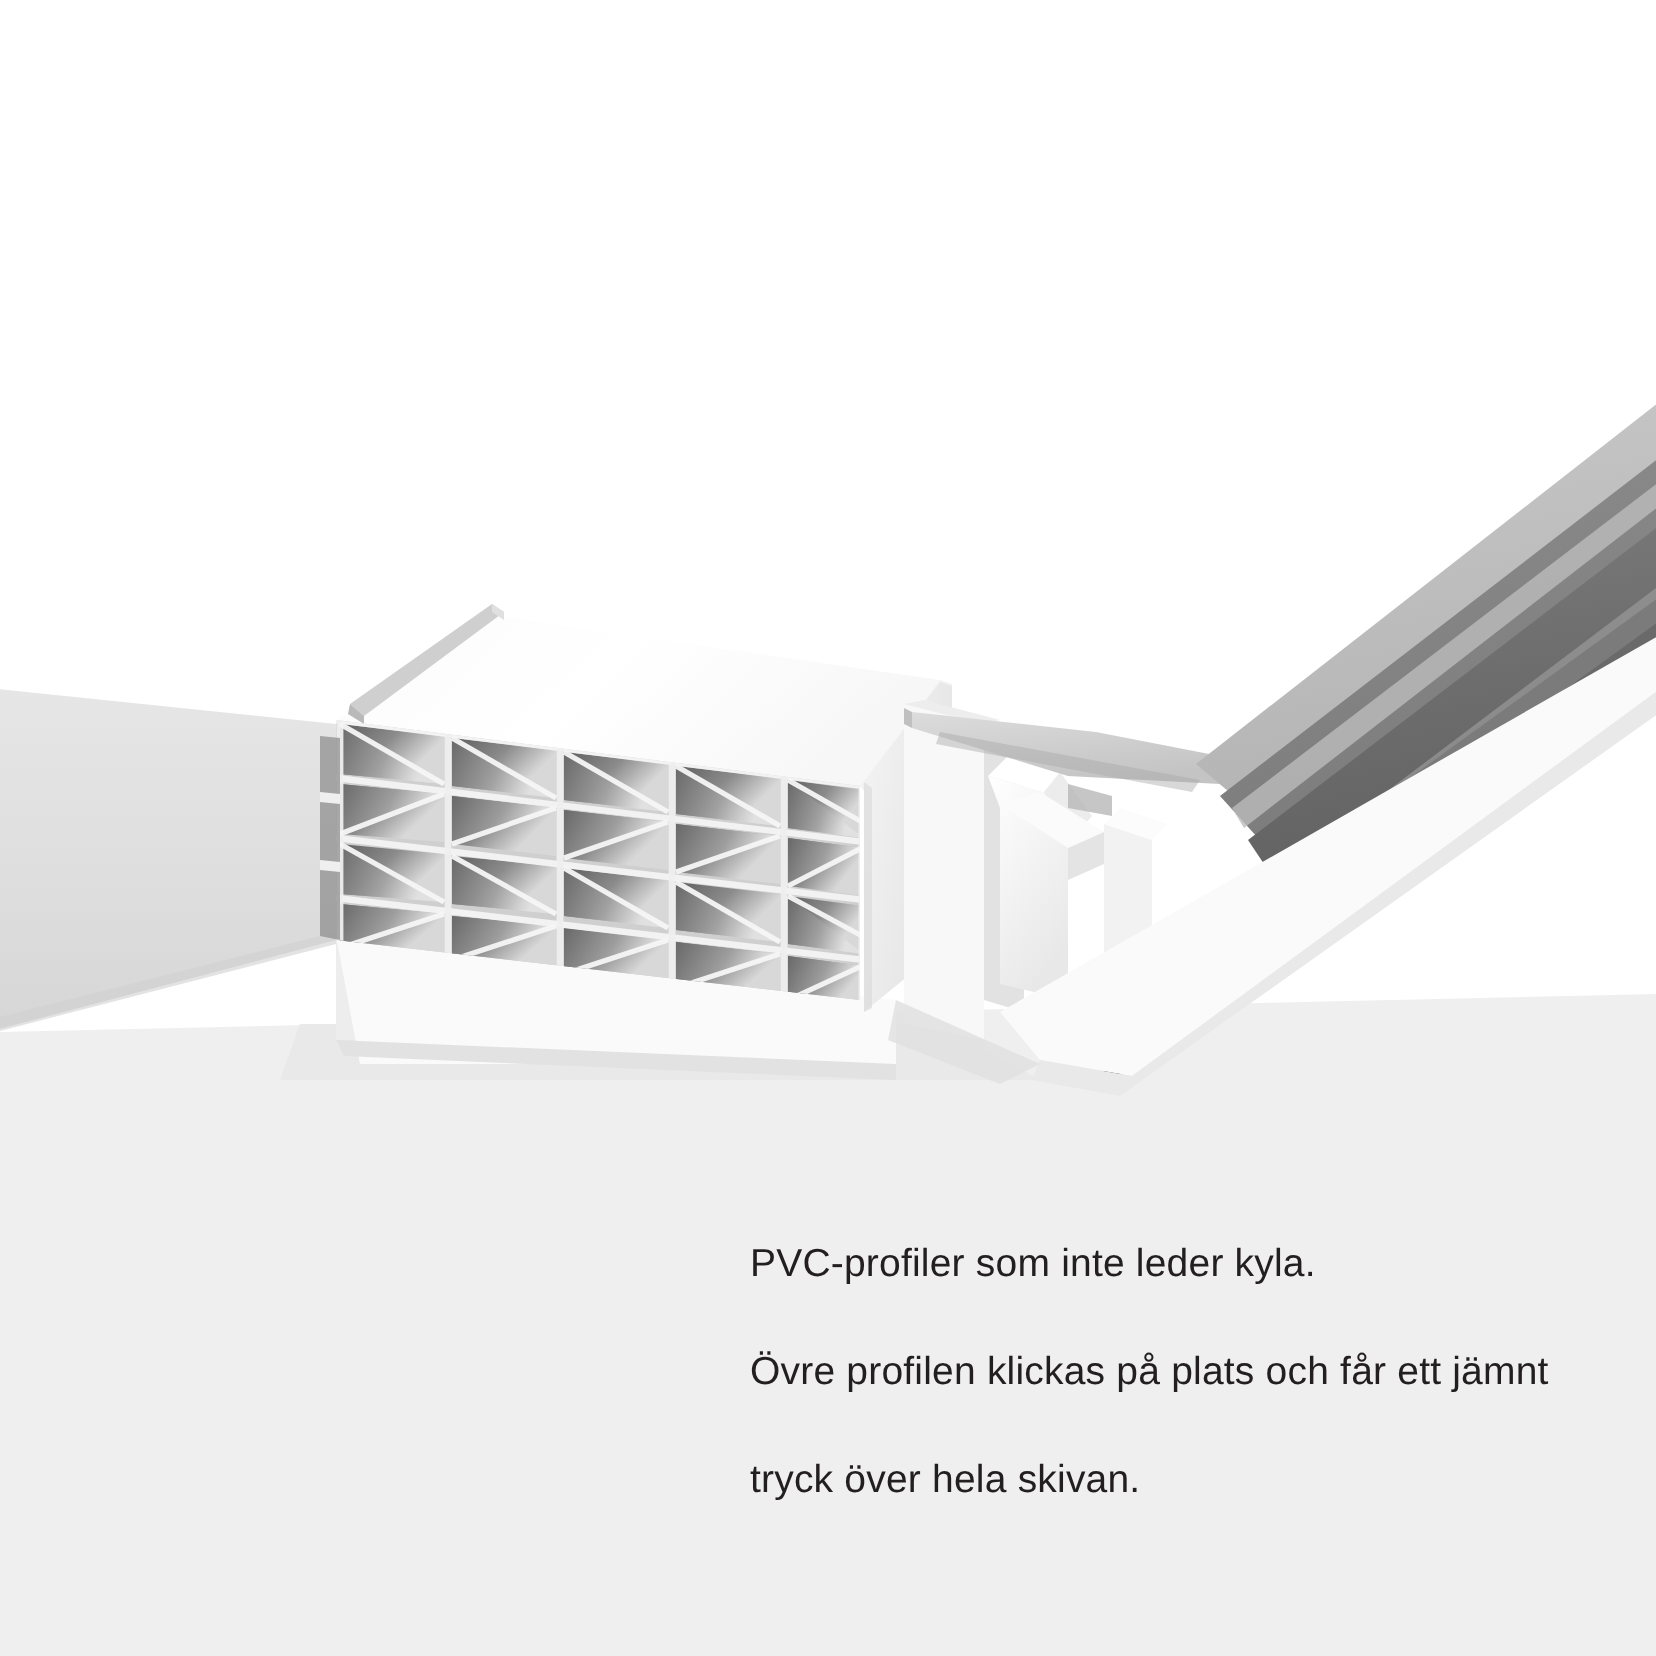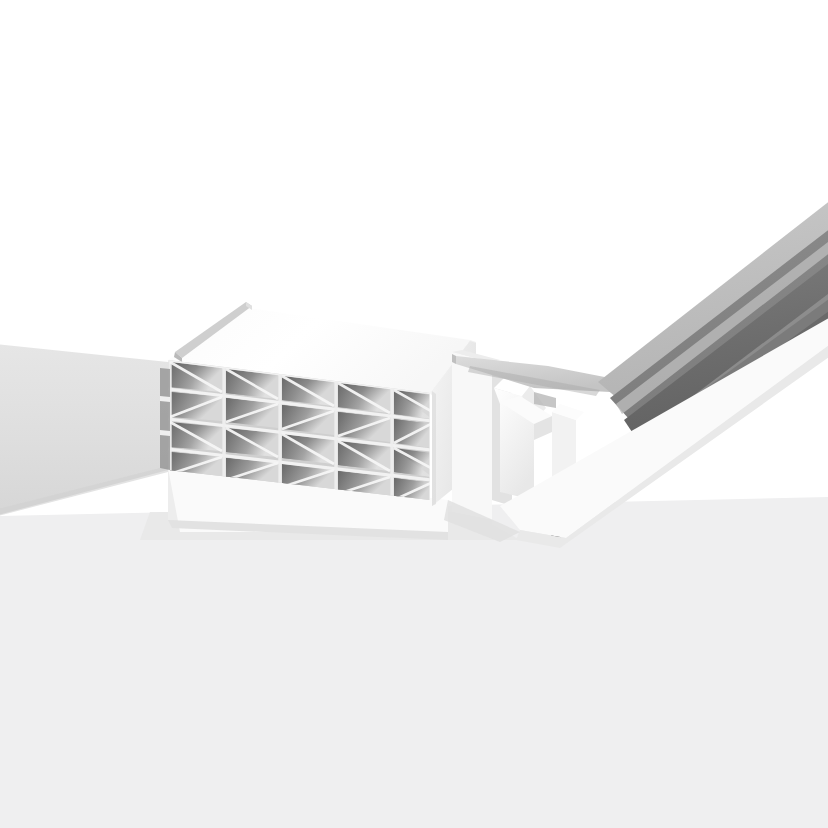--- a/index.html
+++ b/index.html
@@ -301,14 +301,19 @@
       <polygon points="500,506 836,314 836,340 566,538 520,530" fill="#fafafa"></polygon>
       <polygon points="520,530 566,538 836,340 836,352 560,548 516,540" fill="#e9e9e9"></polygon>
     </g>
 
     <g>
       <polygon points="448,500 520,532 500,542 444,520" fill="#e0e0e0" opacity="0.85"></polygon>
     </g>
 
   </svg>
 
+  <div class="caption">
+    <span class="ln">PVC-profiler som inte leder kyla.</span>
+    <span class="ln">Övre profilen klickas på plats och får ett jämnt</span>
+    <span class="ln">tryck över hela skivan.</span>
+  </div>
 
 </div>
 
 </body></html>

